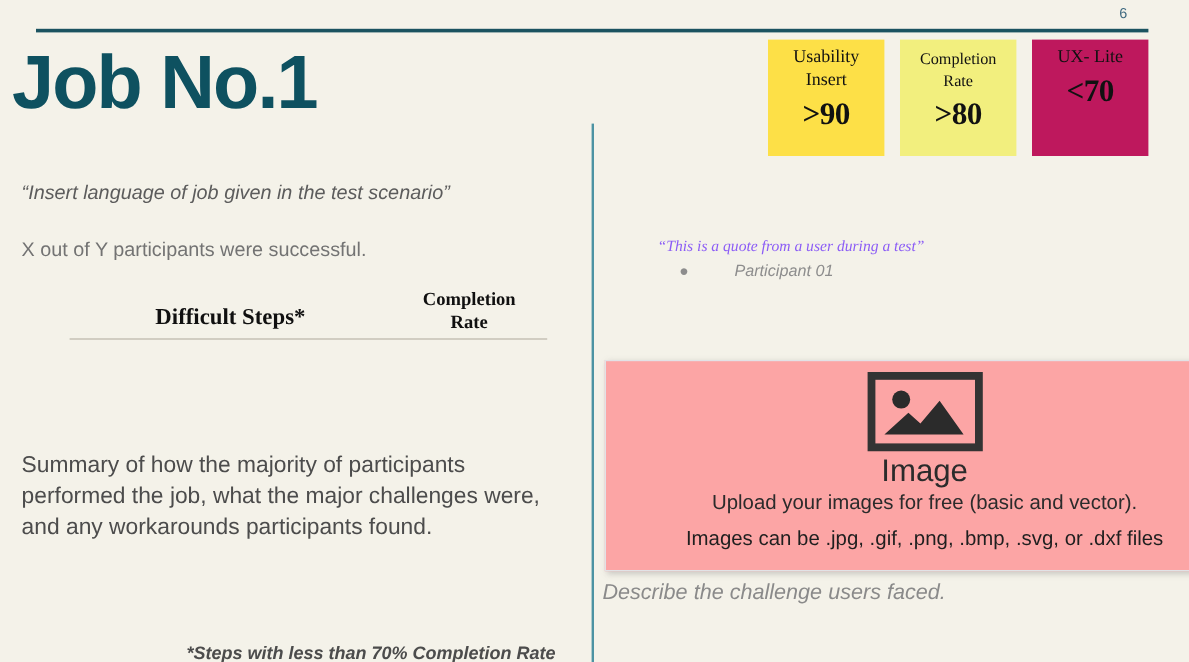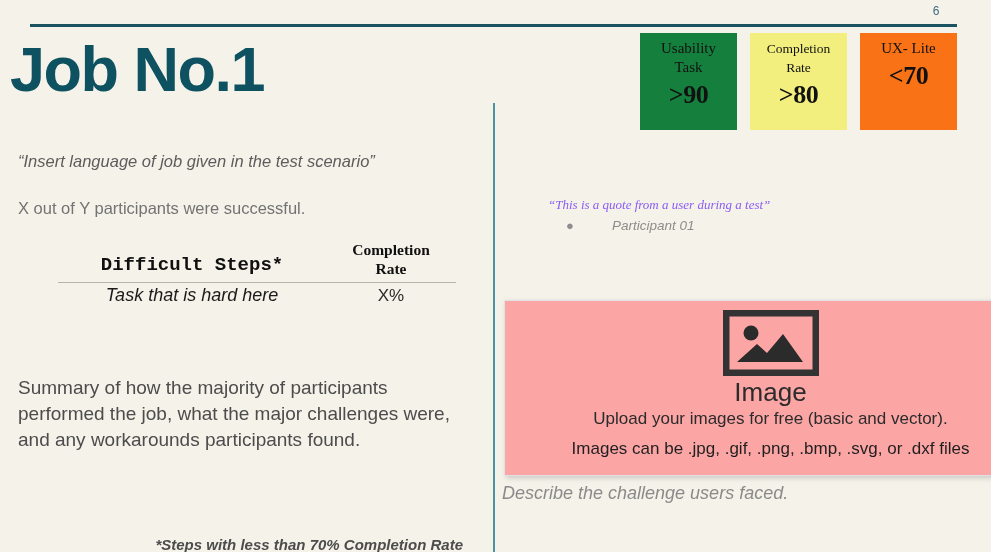--- a/index.html
+++ b/index.html
@@ -133,21 +133,20 @@
     align-items: flex-end;
     font-family: "Liberation Serif", serif;
     font-weight: bold;
     color: #101010;
   }
   .th-steps {
     width: 268px;
     text-align: center;
     font-size: 19px;
     padding-bottom: 2px;
-    font-family: Liberation Mono, monospace;
   }
   .th-rate {
     width: 130px;
     text-align: center;
     font-size: 15.5px;
     line-height: 19px;
   }
   .table-rule {
     height: 1px;
     background: #b9b5a9;
@@ -291,61 +290,57 @@
 
   <div class="page-number">6</div>
   <div class="top-rule"></div>
 
   <div class="title">Job No.1</div>
 
   <div class="vdivider"></div>
 
   <div class="scorecards">
 
-    <div class="scorecard" style="background:#15803d;">
+    <div class="scorecard" style="background:#fde047;">
       <div class="sc-label">
         <span>Usability</span><br>
-        <span>Task</span>
+        <span>Insert</span>
       </div>
       <div class="sc-value">&gt;90</div>
     </div>
 
     <div class="scorecard" style="background:#f2ef7e;">
       <div class="sc-label small">
         <span>Completion</span><br>
         <span>Rate</span>
       </div>
       <div class="sc-value">&gt;80</div>
     </div>
 
-    <div class="scorecard" style="background:#f97316;">
+    <div class="scorecard" style="background:#be185d;">
       <div class="sc-label">
         <span>UX- Lite</span>
       </div>
       <div class="sc-value">&lt;70</div>
     </div>
 
   </div>
 
   <div class="quote-job">“Insert language of job given in the test scenario”</div>
   <div class="participants-line">X out of Y participants were successful.</div>
 
   <div class="table-wrap">
     <div class="table-head">
       <div class="th-steps">Difficult Steps*</div>
       <div class="th-rate">
         <span>Completion</span><br>
         <span>Rate</span>
       </div>
     </div>
     <div class="table-rule"></div>
-    <div class="table-row">
-      <div class="td-step">Task that is hard here</div>
-      <div class="td-rate">X%</div>
-    </div>
   </div>
 
   <div class="summary">Summary of how the majority of participants performed the job, what the major challenges were, and any workarounds participants found.</div>
 
   <div class="footnote">*Steps with less than 70% Completion Rate</div>
 
   <div class="user-quote">“This is a quote from a user during a test”</div>
   <ul class="participant-list">
     <li>
       <span class="bullet">●</span>

